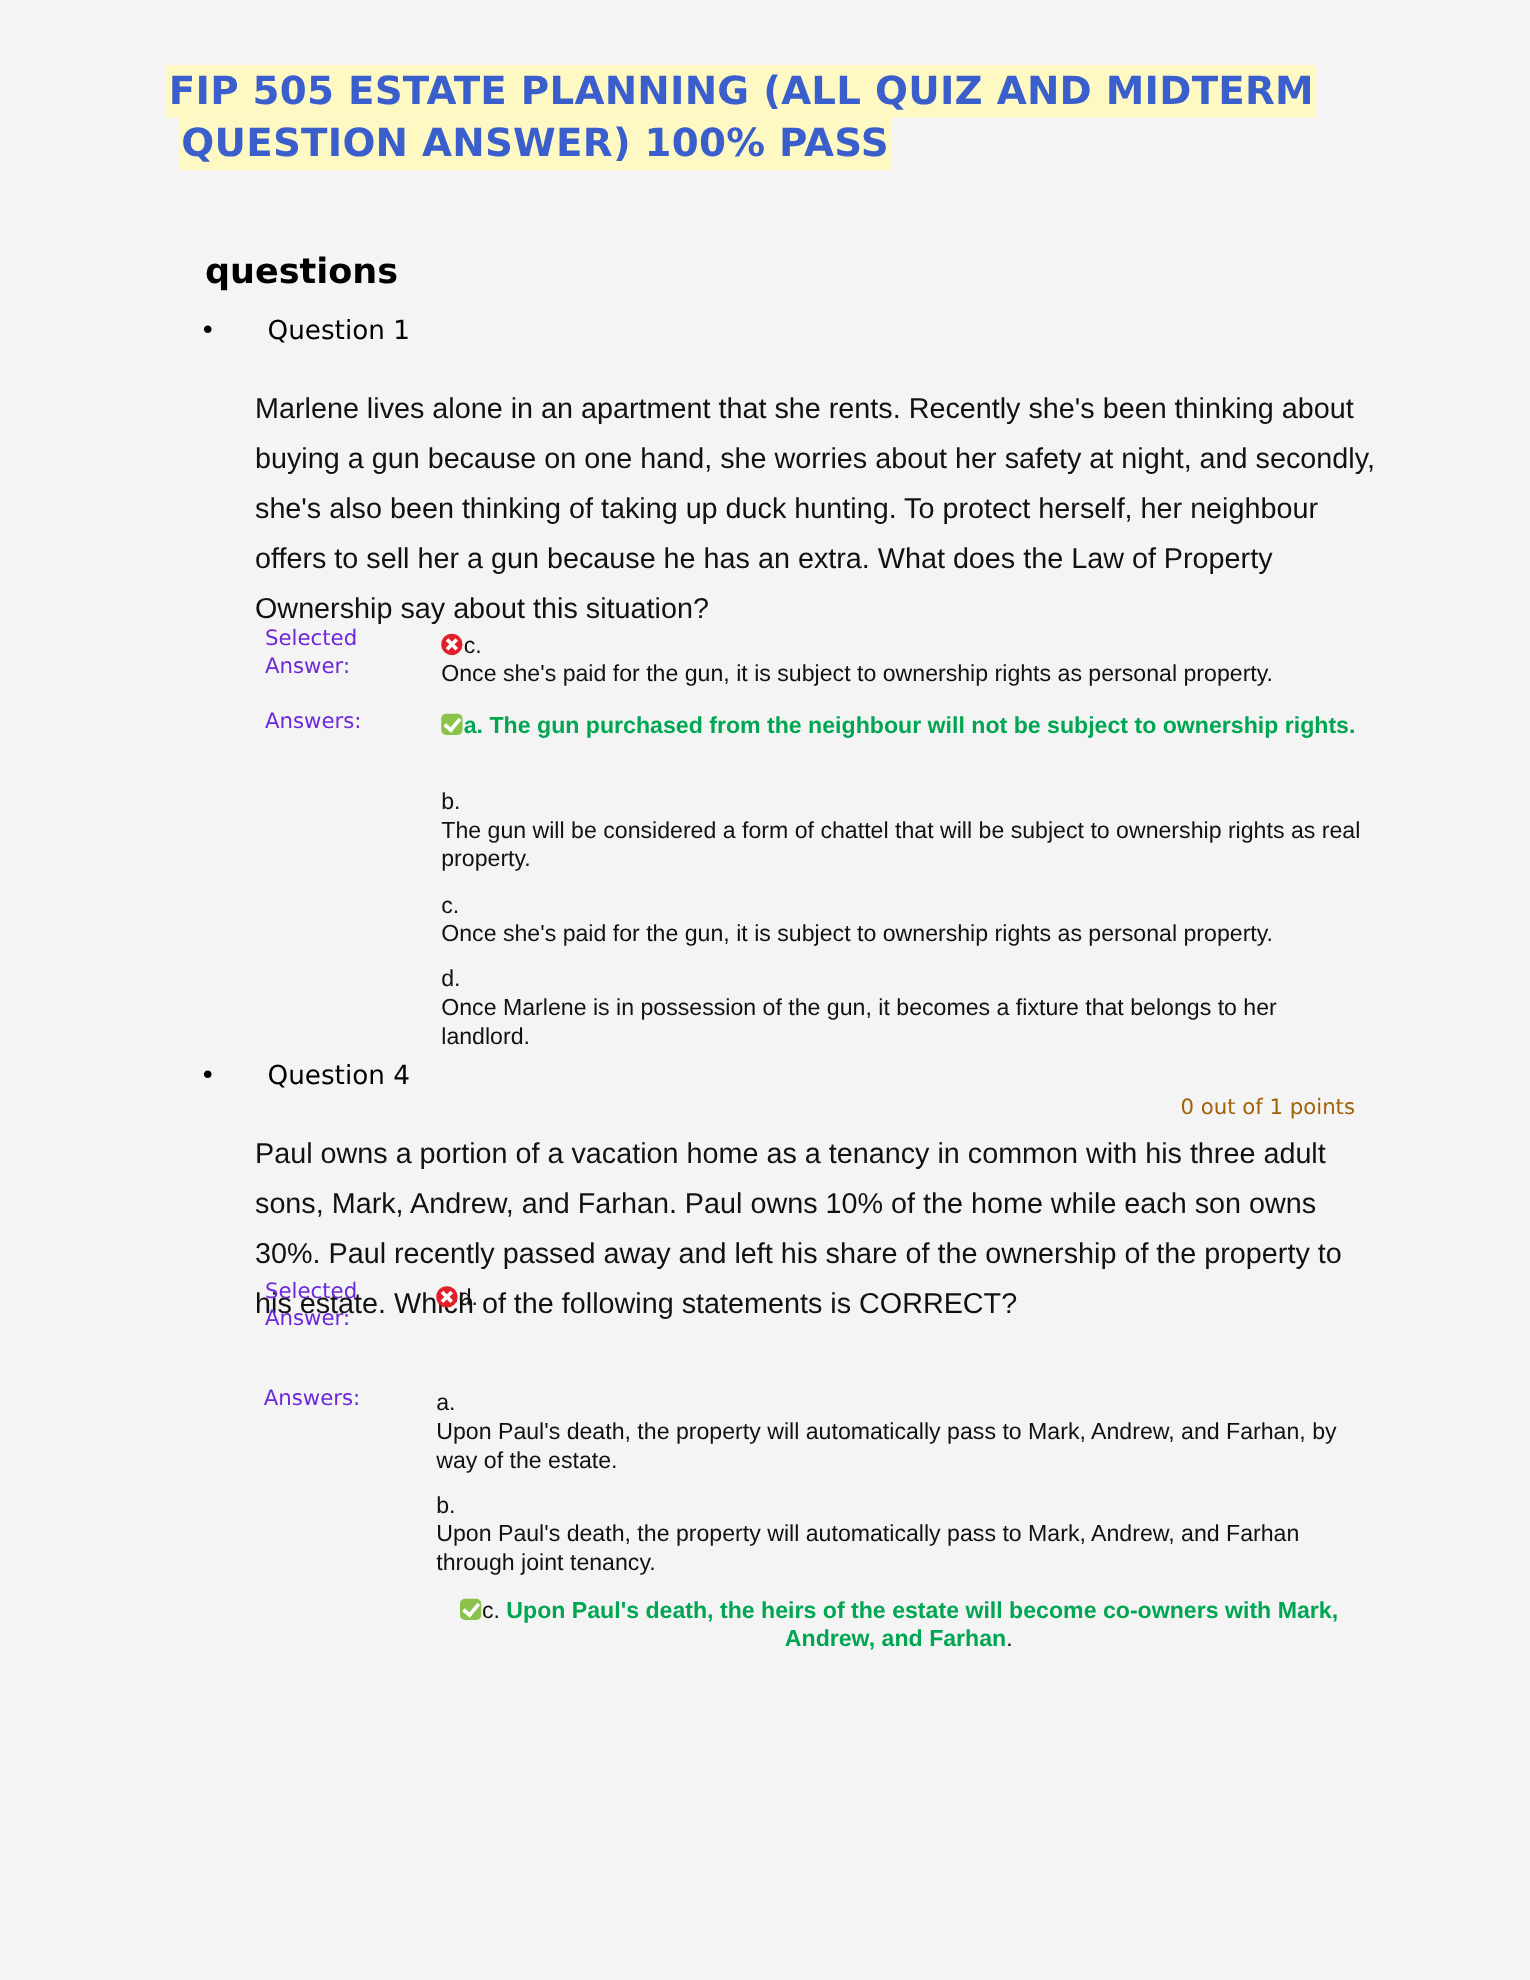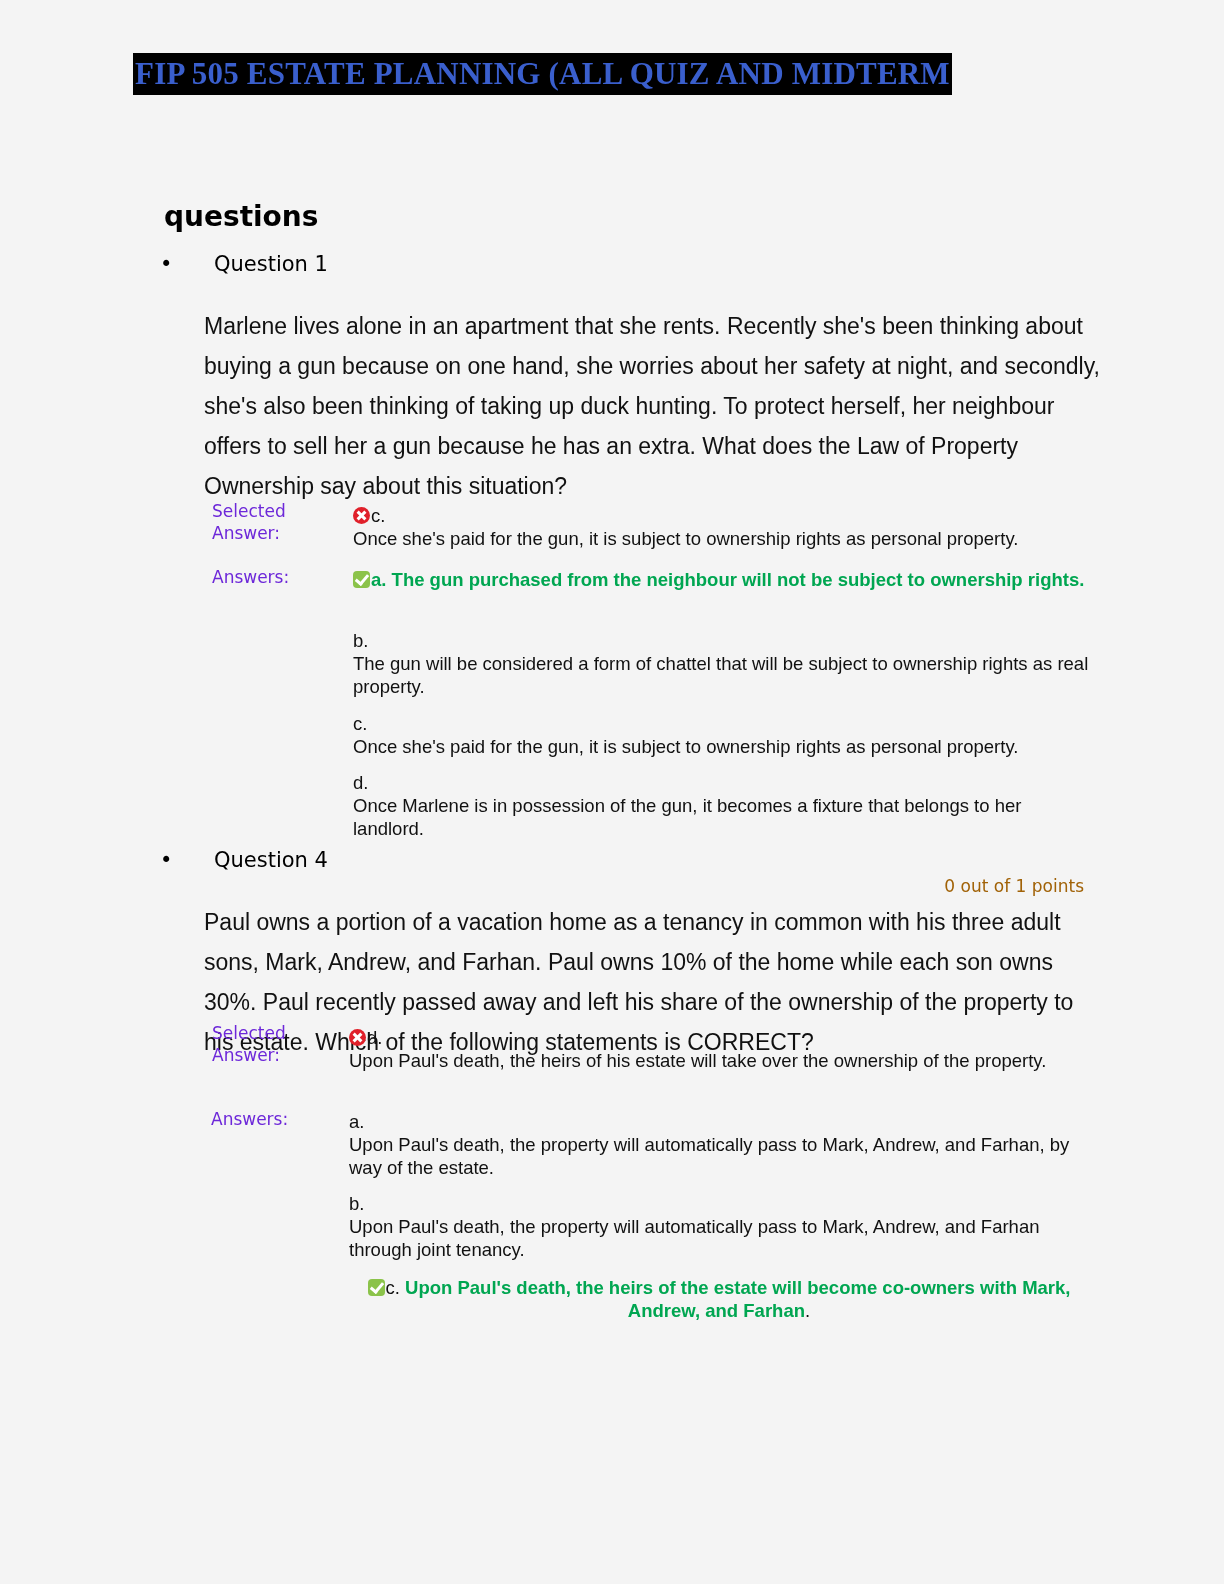--- a/index.html
+++ b/index.html
@@ -7,21 +7,21 @@
     width: 1224px; height: 1584px; background: #f4f4f4;
     position: relative; overflow: hidden;
     font-family: "Liberation Sans", sans-serif; color: #111;
   }
   .title {
     position: absolute; left: 133px; top: 52px;
     font-family: "DejaVu Sans", sans-serif; font-weight: bold;
     font-size: 31px; line-height: 42px; color: #3a5fcd;
     letter-spacing: 0.2px;
   }
-  .title span { background: #000000; display: inline-block; padding: 0 2px; font-family: Liberation Serif, serif; }
+  .title span { background: #fef9c3; display: inline-block; padding: 0 2px; }
   .title .l2 { margin-left: 10px; }
   .section {
     position: absolute; left: 143px; top: 200px;
     font-family: "DejaVu Sans", sans-serif; font-weight: bold; font-size: 28px; color: #000; margin-left: 21px;
   }
   .qhead {
     position: absolute; left: 160px;
     font-family: "DejaVu Sans", sans-serif; font-weight: normal; font-size: 21px; color: #000;
   }
   .qhead .bullet { display: inline-block; width: 54px; }
@@ -55,20 +55,21 @@
   .points {
     position: absolute; right: 140px; top: 876px;
     font-family: "DejaVu Sans", sans-serif; font-size: 17px; color: #a16207;
   }
 </style>
 </head>
 <body>
 
 <div class="title">
   <span>FIP 505 ESTATE PLANNING (ALL QUIZ AND MIDTERM</span><br>
+  <span class="l2">QUESTION ANSWER) 100% PASS</span>
 </div>
 
 <div class="section">questions</div>
 
 <div class="qhead" style="top:252px;">
   <span class="bullet">•</span><span>Question 1</span>
 </div>
 <div class="qtext" style="top:306px;">Marlene lives alone in an apartment that she rents. Recently she's been thinking about buying a gun because on one hand, she worries about her safety at night, and secondly, she's also been thinking of taking up duck hunting. To protect herself, her neighbour offers to sell her a gun because he has an extra. What does the Law of Property Ownership say about this situation?</div>
 
 <div class="label" style="left:212px; top:500px;">
@@ -102,21 +103,20 @@
 </div>
 <div class="points">0 out of 1 points</div>
 <div class="qtext" style="top:902px;">Paul owns a portion of a vacation home as a tenancy in common with his three adult sons, Mark, Andrew, and Farhan. Paul owns 10% of the home while each son owns 30%. Paul recently passed away and left his share of the ownership of the property to his estate. Which of the following statements is CORRECT?</div>
 
 <div class="label" style="left:212px; top:1022px;">
   <span>Selected</span><br>
   <span>Answer:</span>
 </div>
 <div class="ans" style="left:349px; top:1026px;">
   <span class="letter"><span class="icon x"></span><span>d.</span></span>
-  <span>Upon Paul's death, the heirs of his estate will take over the ownership of the property.</span>
 </div>
 
 <div class="label" style="left:211px; top:1108px;">Answers:</div>
 <div class="ans" style="left:349px; top:1110px;">
   <span class="letter">a.</span>
   <span>Upon Paul's death, the property will automatically pass to Mark, Andrew, and Farhan, by way of the estate.</span>
 </div>
 <div class="ans" style="left:349px; top:1192px;">
   <span class="letter">b.</span>
   <span>Upon Paul's death, the property will automatically pass to Mark, Andrew, and Farhan through joint tenancy.</span>

